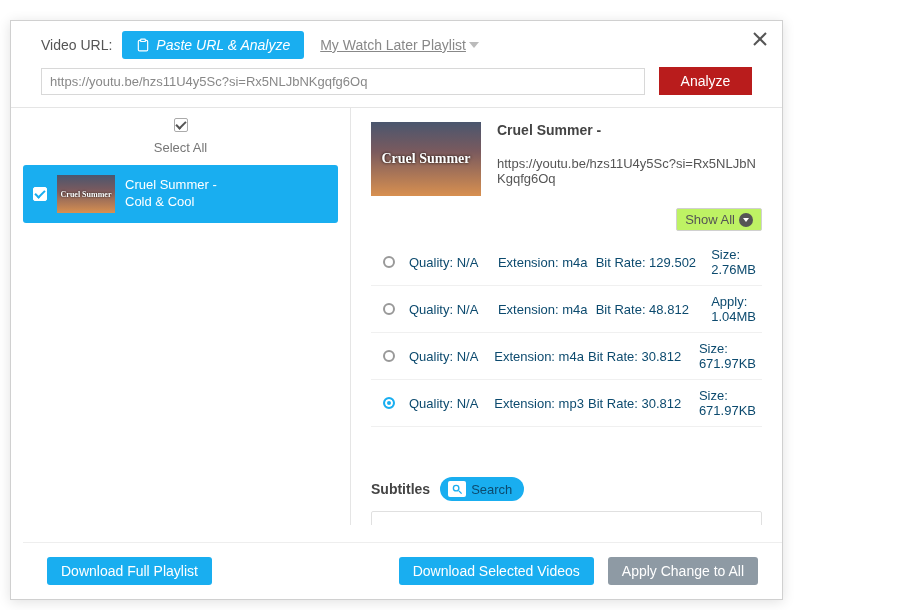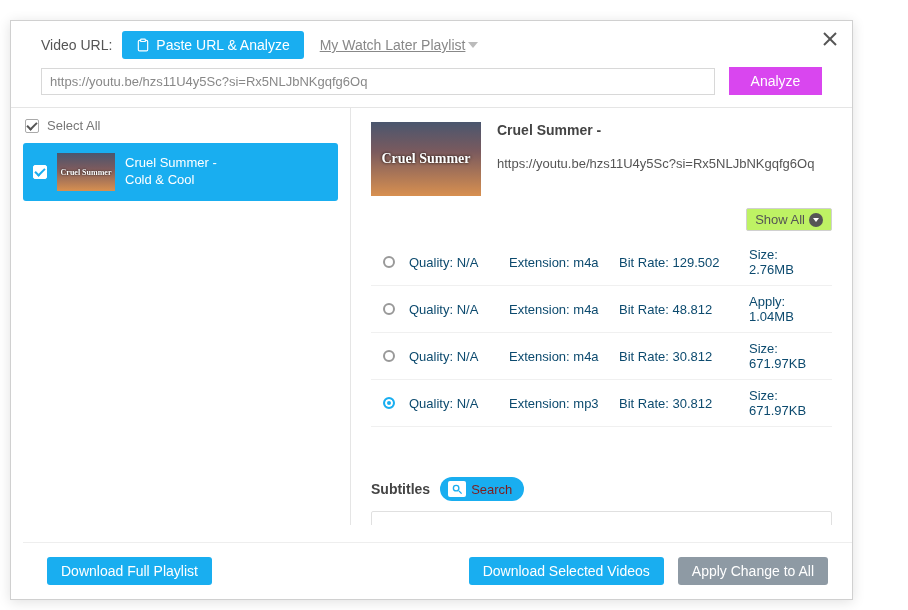--- a/index.html
+++ b/index.html
@@ -12,21 +12,21 @@
       width: 908px;
       height: 610px;
       background: #fff;
       position: relative;
       overflow: hidden;
     }
     .dialog {
       position: absolute;
       left: 10px;
       top: 20px;
-      width: 843px;
+      width: 773px;
       height: 580px;
       background: #fff;
       border: 1px solid #d0d0d0;
       box-shadow: 0 2px 12px rgba(0,0,0,0.12);
     }
     .header {
       display: flex;
       align-items: center;
       padding: 10px 12px 8px 30px;
       gap: 10px;
@@ -49,20 +49,21 @@
     .btn-primary {
       background: #19aef0;
       color: #fff;
     }
     .btn-secondary {
       background: #8e9aa4;
       color: #fff;
     }
     .paste-btn {
       gap: 6px;
+      font-style: italic;
     }
     .clipboard-icon {
       width: 14px;
       height: 14px;
       fill: #fff;
     }
     .watch-later {
       color: #888;
       text-decoration: underline;
       font-size: 14px;
@@ -98,21 +99,21 @@
       flex: 1;
       border: 1px solid #d8d8d8;
       font-size: 13px;
       padding: 5px 8px;
       color: #888;
       outline: none;
     }
     .analyze-btn {
       width: 93px;
       height: 28px;
-      background: #d946ef;
+      background: #b91c1c;
       color: #fff;
       border: none;
       cursor: pointer;
       font-size: 14px;
     }
     .content {
       display: flex;
       height: calc(100% - 160px);
       border-top: 1px solid #e5e5e5;
     }
@@ -122,20 +123,21 @@
       background: #fff;
       padding: 0;
     }
     .select-all-row {
       display: flex;
       align-items: center;
       gap: 8px;
       padding: 10px 14px;
       color: #777;
       font-size: 13px;
+      flex-direction: column;
     }
     .checkbox {
       width: 14px;
       height: 14px;
       border: 1px solid #aaa;
       background: #fff;
       border-radius: 2px;
       display: inline-flex;
       align-items: center;
       justify-content: center;
@@ -289,21 +291,21 @@
       gap:10px;
       margin-bottom:10px;
     }
     .sub-label {
       font-weight: bold;
       font-size: 14px;
       color: #444;
     }
     .sub-search-btn {
       background: #19aef0;
-      color: #7f1d1d;
+      color: #0c4a6e;
       border: none;
       border-radius: 13px;
       padding: 4px 12px 4px 8px;
       display: inline-flex;
       align-items: center;
       gap: 5px;
       font-size: 13px;
       cursor: pointer;
     }
     .search-icon-block {

